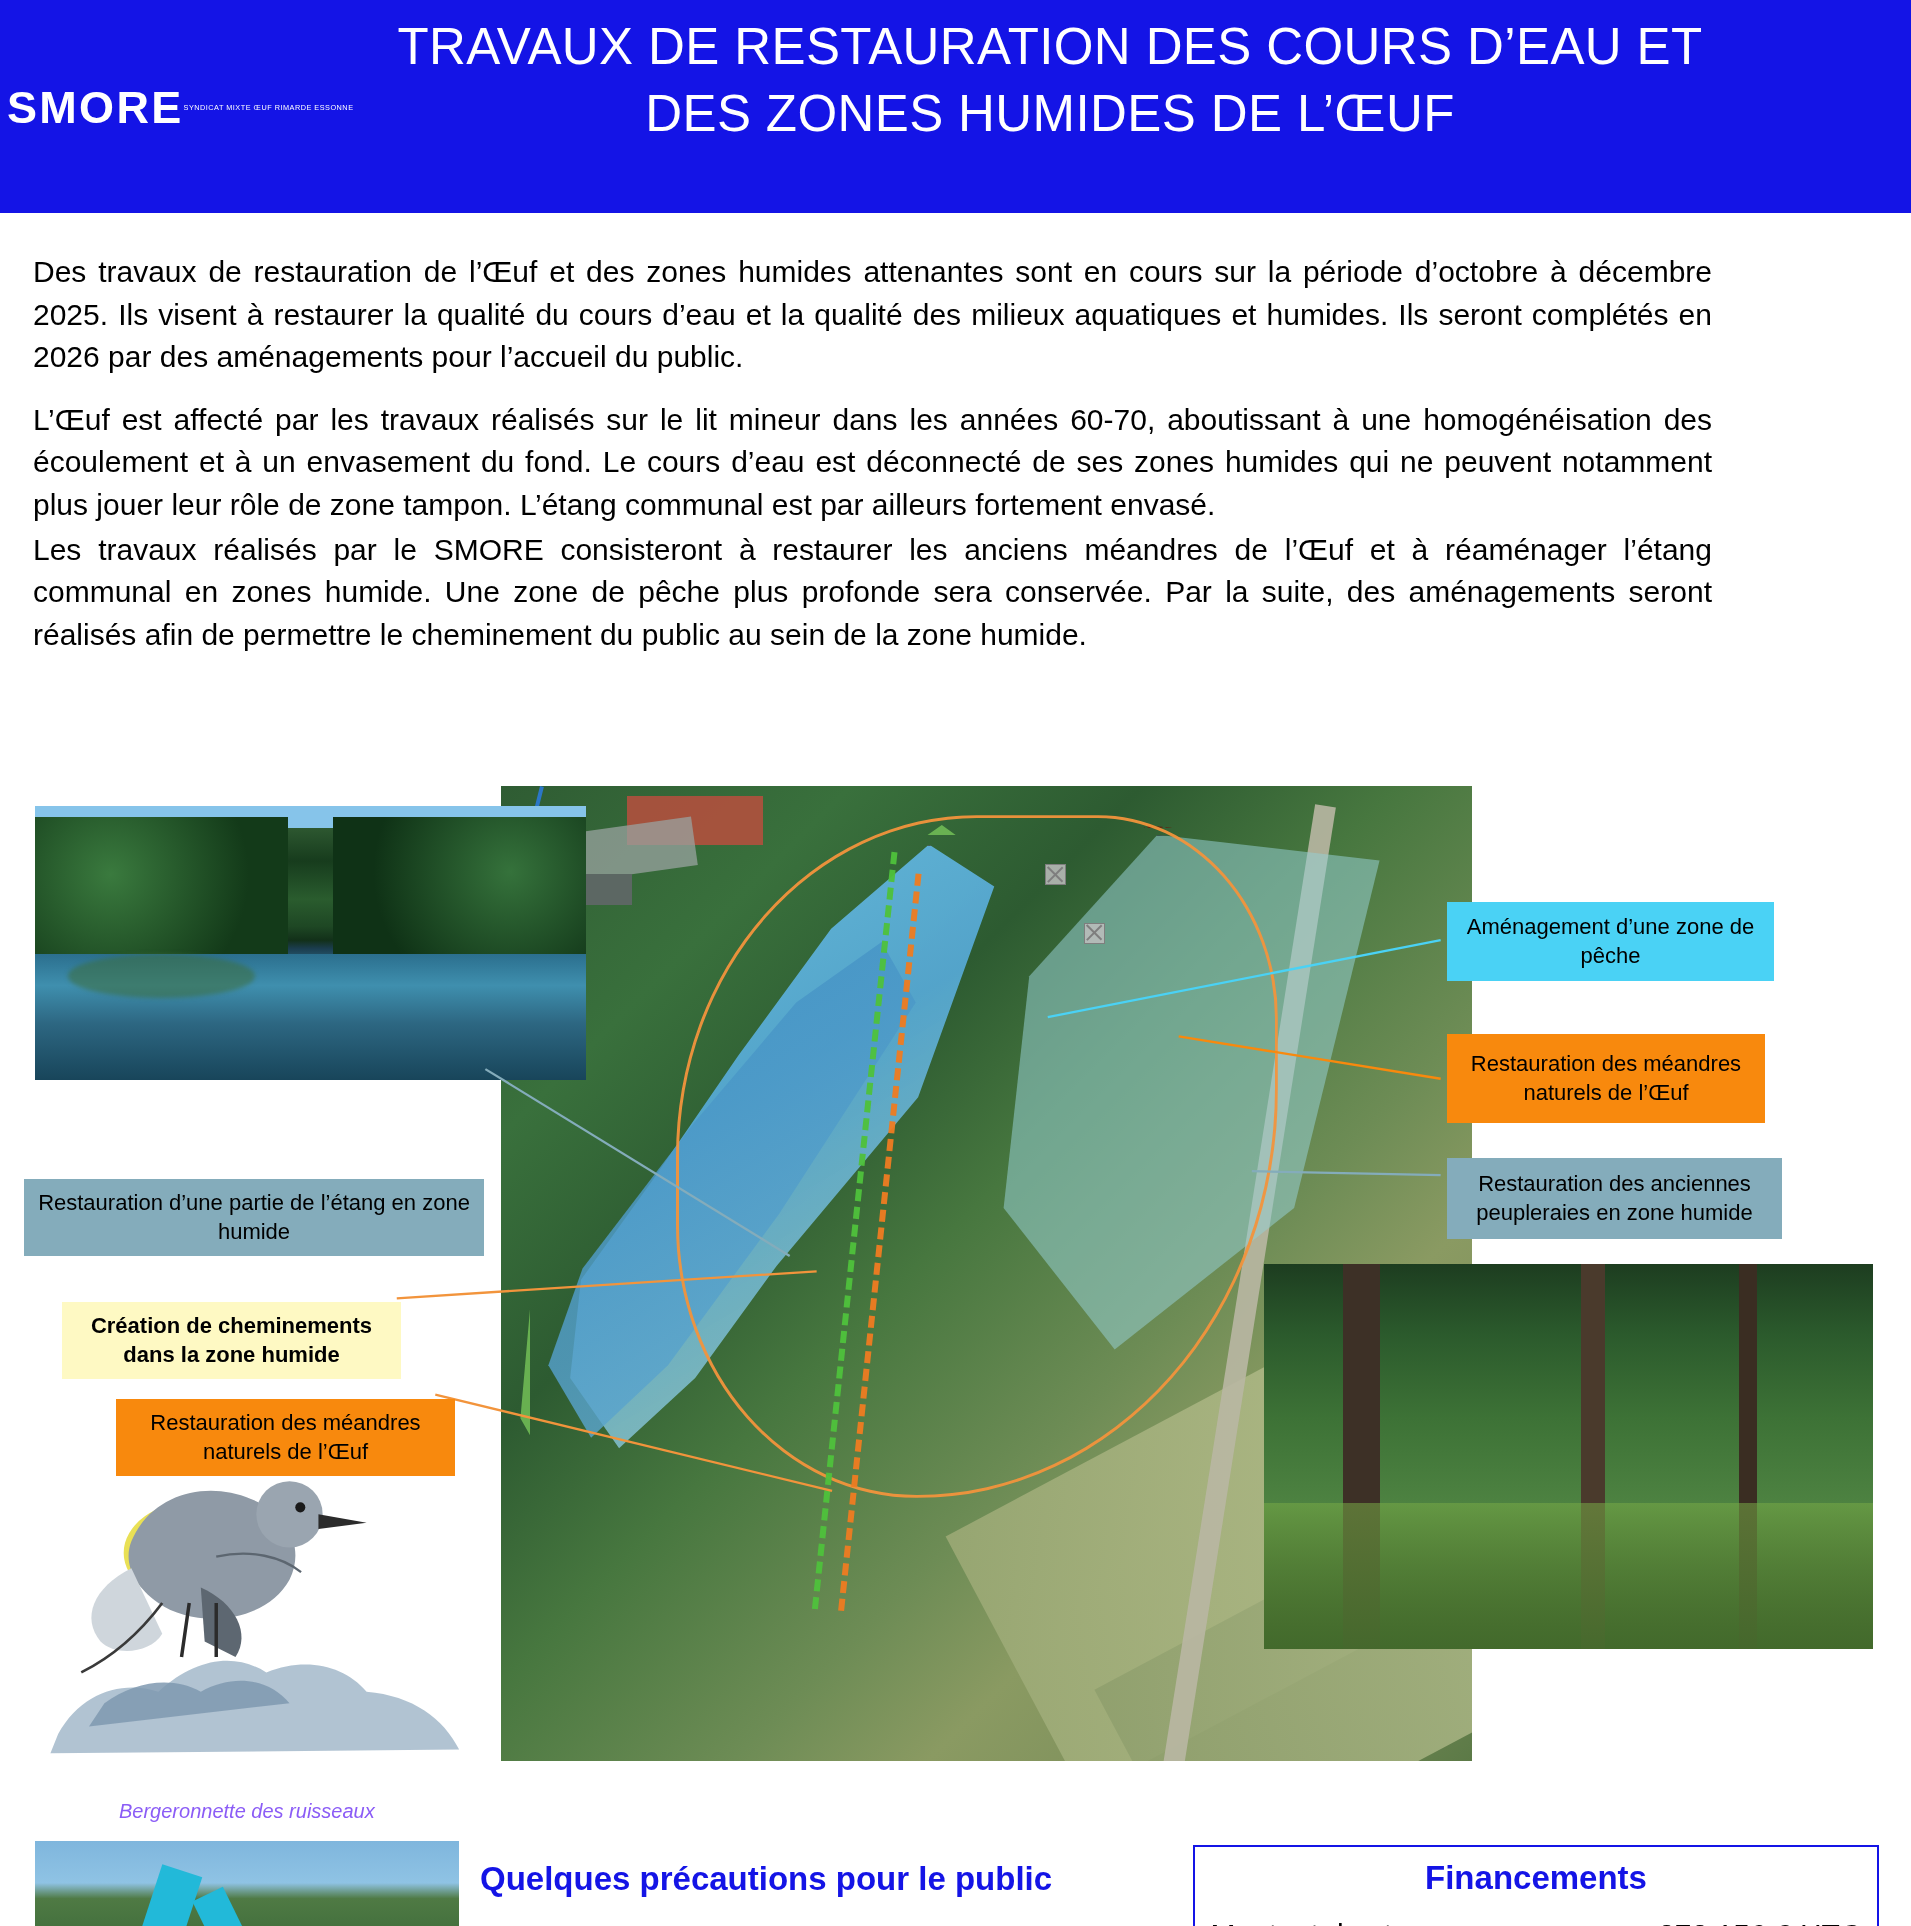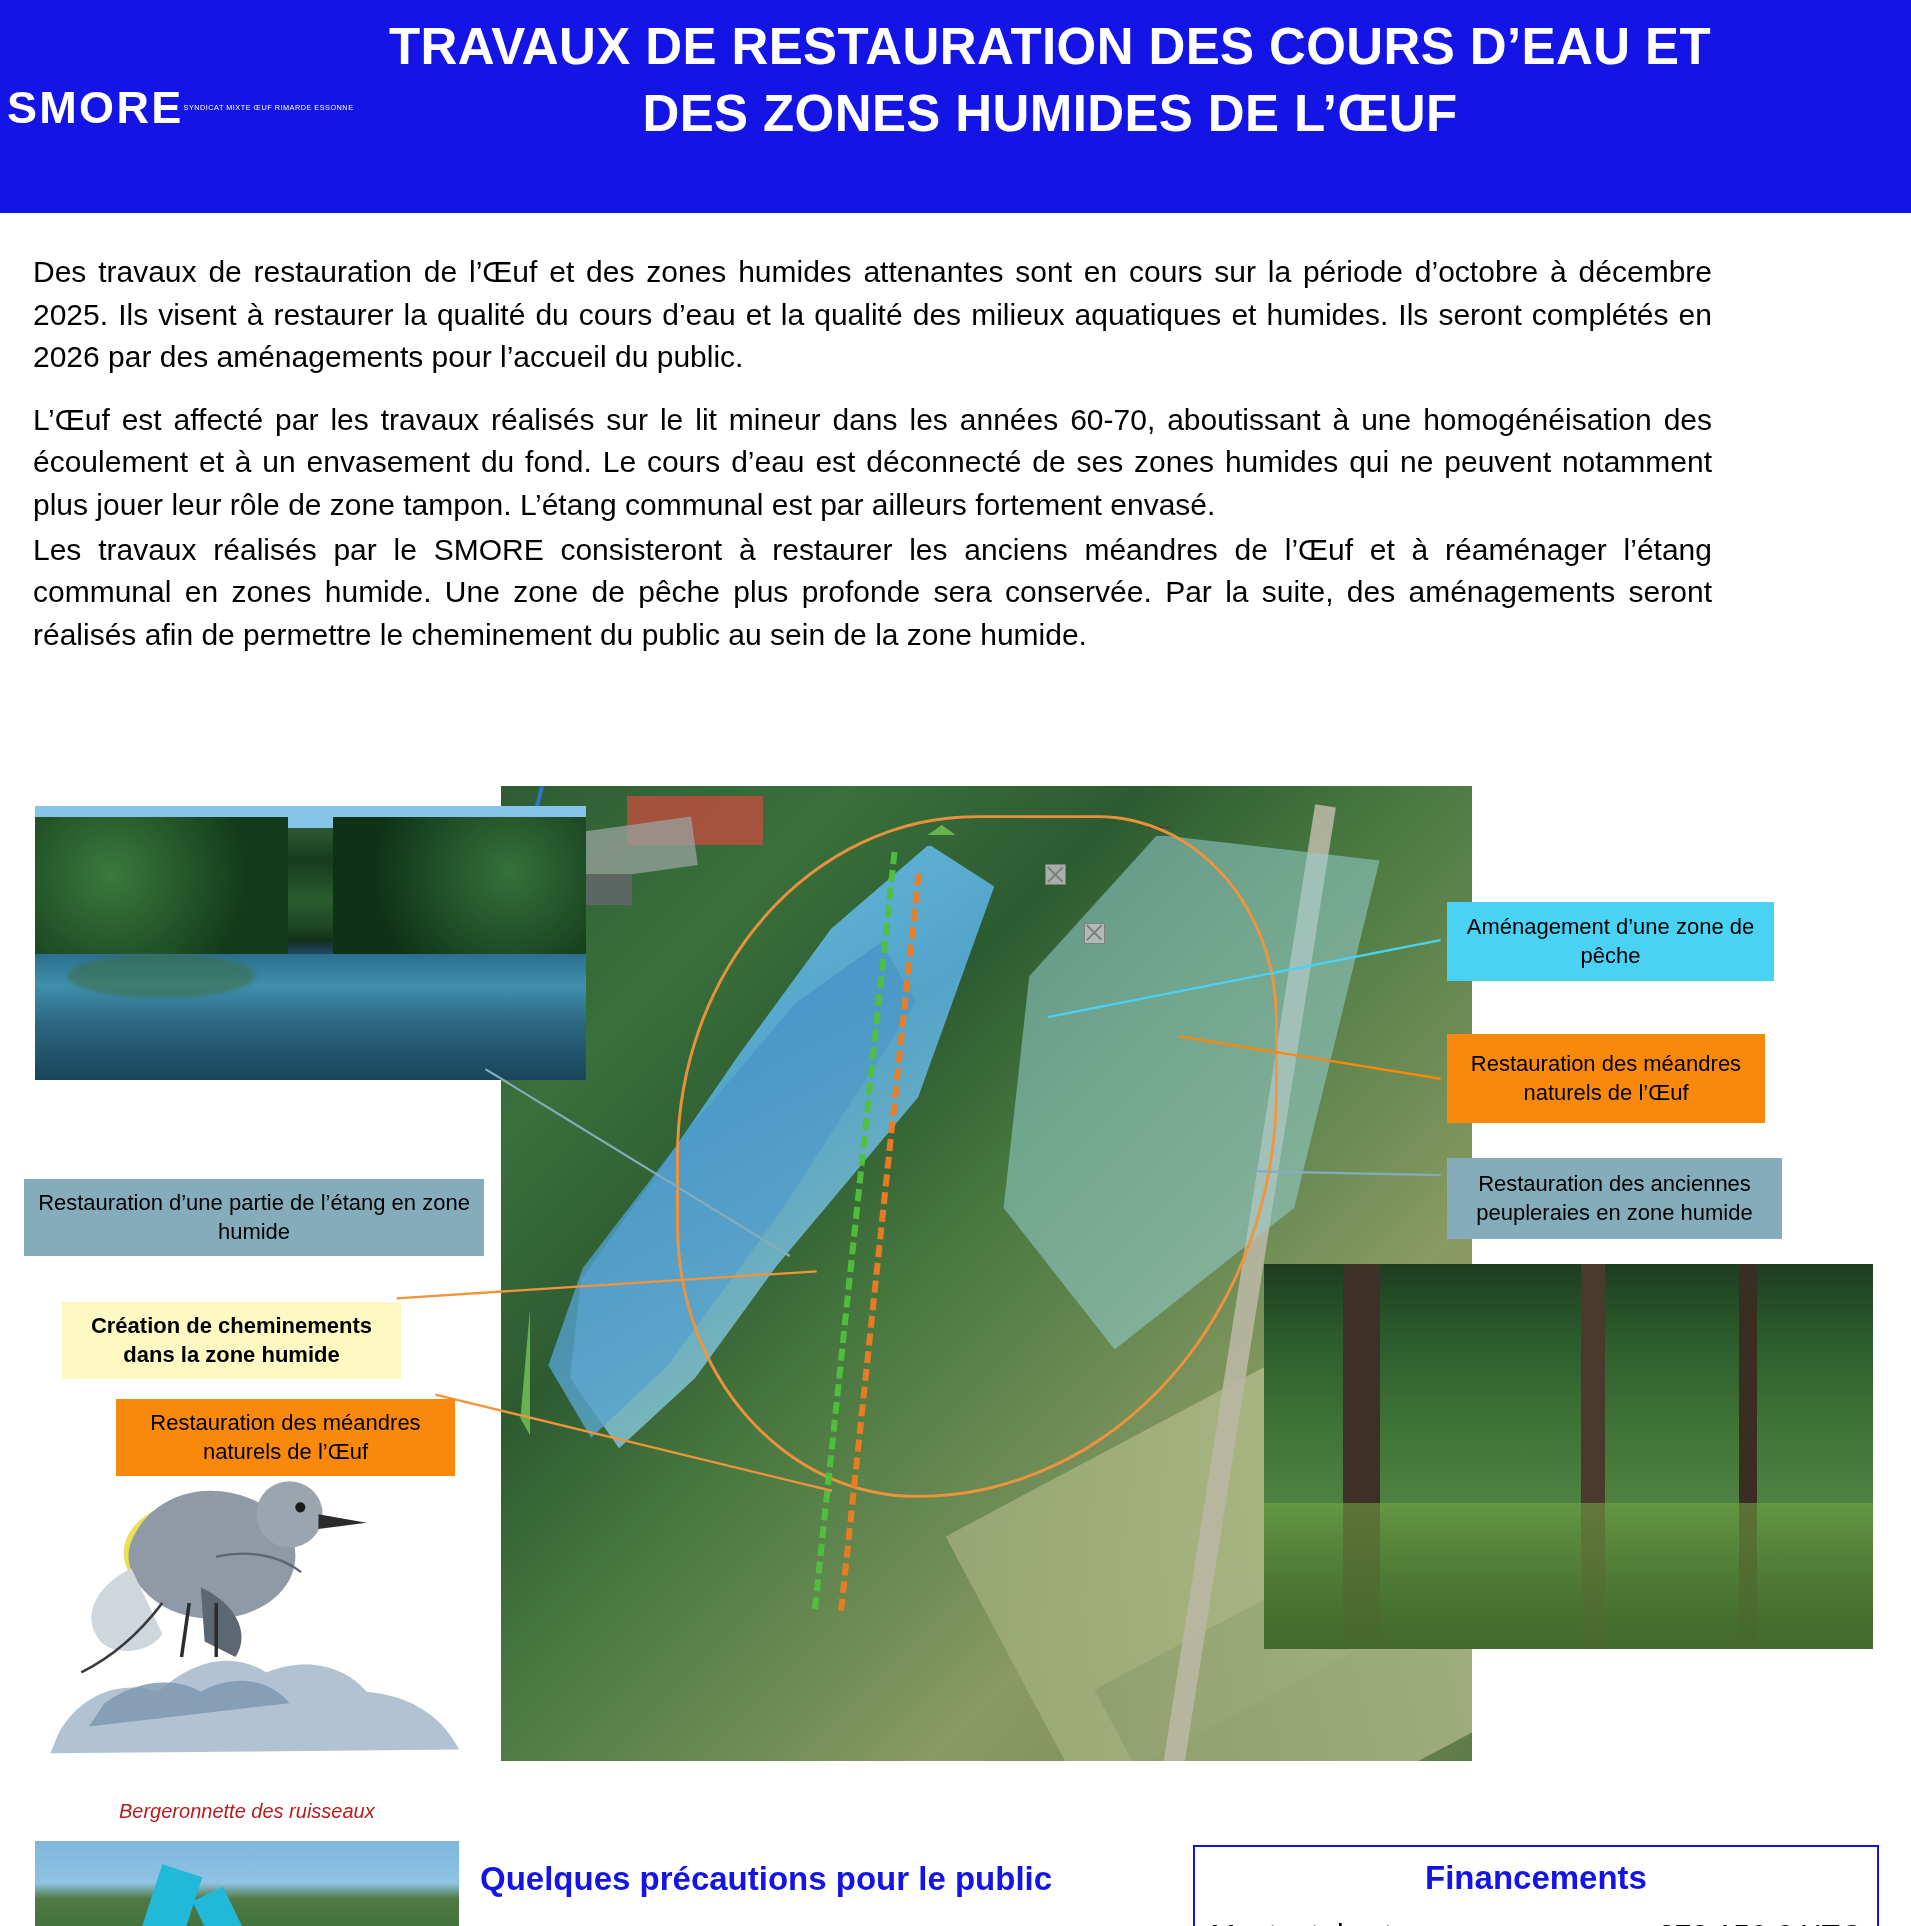--- a/index.html
+++ b/index.html
@@ -45,21 +45,21 @@
   .logo-text {
     color: #ffffff; font-weight: bold; font-size: 45px; letter-spacing: 2.3px;
     line-height: 1; margin-top: 1.5px; font-family: "Liberation Sans", sans-serif;
   }
   .logo-sub {
     color: #ffffff; font-size: 7.3px; letter-spacing: 0.5px; margin-top: 2.3px;
     font-family: "Liberation Sans", sans-serif; white-space: nowrap;
   }
   .header-title {
     position: absolute; left: 216px; top: 13px; width: 1668px;
-    text-align: center; color: #ffffff; font-weight: bold;
+    text-align: center; color: #ffffff; font-weight: normal;
     font-size: 51px; line-height: 1.32; letter-spacing: 0.4px;
   }
   .header-title .l2 { display: block; }
 
   
   .content { position: absolute; left: 0; top: 213px; width: 1745px; }
   .para {
     margin: 0 33px; text-align: justify; font-size: 30px; line-height: 1.42;
     color: #000000; font-family: "Liberation Sans", sans-serif;
   }
@@ -176,21 +176,21 @@
   .photo-forest .trunk1 { position:absolute; left:13%; top:0; width:6%; height:100%; background:#3d3026; }
   .photo-forest .trunk2 { position:absolute; left:52%; top:0; width:4%; height:100%; background:#4a3a2c; }
   .photo-forest .trunk3 { position:absolute; left:78%; top:0; width:3%; height:100%; background:#3a2d22; }
   .photo-forest .grass  { position:absolute; left:0; bottom:0; width:100%; height:38%;
      background: linear-gradient(180deg, rgba(120,170,70,.55), rgba(70,110,45,.9)); }
 
   
   .bird-box { position: absolute; left: 35px; top: 601px; width: 455px; height: 378px; }
   .bird-caption {
     position: absolute; left: 119px; top: 1014px; width: 424px;
-    font-style: italic; font-size: 20px; color:#b91c1c;
+    font-style: italic; font-size: 20px; color:#8b5cf6;
   }
 
   
   .callout {
     position: absolute; display:flex; align-items:center; justify-content:center;
     text-align:center; font-size: 22px; line-height:1.3; color:#000000; padding: 3.9px 10px;
   }
   .c-blue  { background: #4ad2f5; }
   .c-orange{ background: #f8890d; }
   .c-amber { background: #fef9c3; font-weight: bold; }

